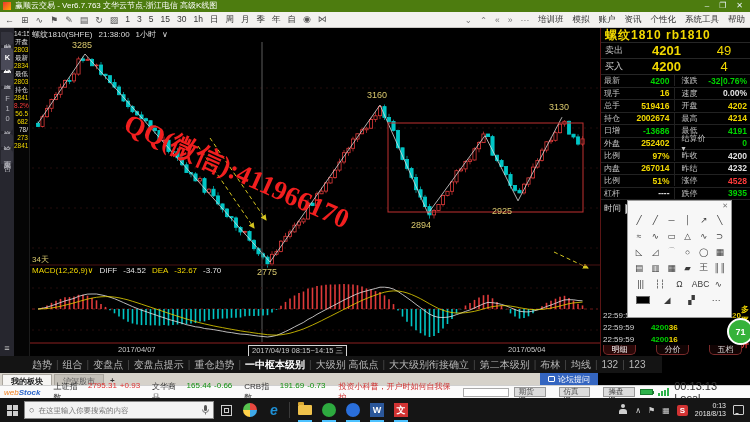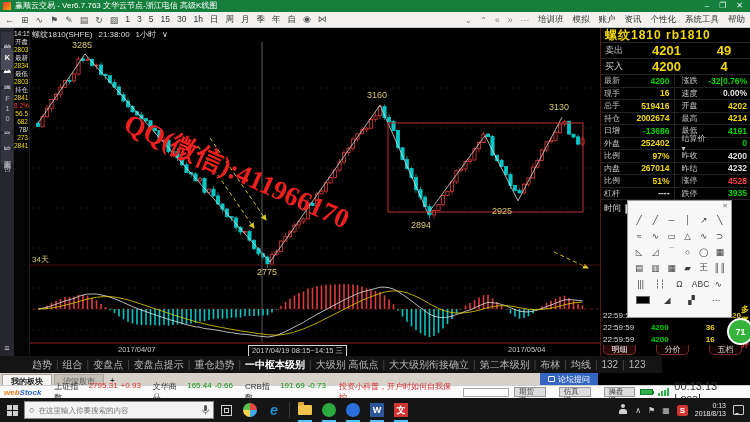--- a/index.html
+++ b/index.html
@@ -1,20 +1,20 @@
 <!DOCTYPE html>
 <html><head>
 <meta charset="utf-8">
 <style>
 *{margin:0;padding:0;box-sizing:border-box}
 body{background:#333}
 .screen{position:relative;width:750px;height:422px;overflow:hidden;background:#000;
   font-family:"Liberation Sans","DejaVu Sans",sans-serif;cursor:default}
 
-.titlebar{position:absolute;left:0;top:0;width:750px;height:12px;background:#15803d;color:#fff;
+.titlebar{position:absolute;left:0;top:0;width:750px;height:12px;background:#4d7c0f;color:#fff;
   font-size:8px;line-height:12px;display:flex;align-items:center;padding:0 3px}
 .appicon{width:8px;height:8px;background:linear-gradient(135deg,#e33,#fa0);margin-right:4px;flex:0 0 auto}
 .winctl{margin-left:auto;display:flex;gap:10px;padding-right:4px;color:#eaf2fb}
 
 .toolbar{position:absolute;left:0;top:12px;width:750px;height:16px;background:#f2f1ef;
   border-bottom:1px solid #c9c7c4;display:flex;align-items:center;font-size:8.5px;color:#333;padding:0 5px}
 .tbi{color:#555;margin-right:7px;font-size:9px}
 .period{margin-right:7px}
 .tbright{margin-left:auto;display:flex;align-items:center}
 .menuitem{margin-left:9px;color:#333}
@@ -34,35 +34,35 @@
 .macd-header{position:absolute;left:2px;top:238px;font-size:8px;z-index:5;display:flex;gap:6px}
 .date-axis{position:absolute;left:0;top:316px;width:570px;height:12px;font-size:7.5px;color:#c8c8c8;z-index:5}
 .date-axis span{position:absolute;top:1px}
 .datebox{border:1px solid #d5d5d5;padding:0 3px;background:#0a0a0a}
 
 .rightpanel{position:absolute;left:600px;top:28px;width:150px;height:328px;background:#000;border-left:1px solid #5a1515;font-size:8.5px}
 .qtitle{height:15px;line-height:15px;color:#f2d800;font-weight:bold;font-size:12px;padding-left:4px;border-bottom:1px solid #262626;letter-spacing:1px}
 .bigrow{height:16px;display:flex;align-items:center;border-bottom:1px solid #262626;padding:0 4px}
 .bigrow .lbl{width:26px;color:#c8c8c8;font-size:9px}
 .bigrow .prc{flex:1;text-align:center;color:#f2d800;font-weight:bold;font-size:13px}
-.bigrow .vol{width:44px;text-align:center;color:#f2d800;font-weight:bold;font-size:13px}
+.bigrow .vol{width:44px;text-align:center;color:#f2d800;font-weight:normal;font-size:13px}
 .qrow{height:12.5px;display:flex;align-items:center;border-bottom:1px solid #222;padding:0 3px}
 .qrow .l1{width:26px;color:#c4c4c4;font-size:8px}
 .qrow .v1{flex:1;text-align:right;font-weight:bold;font-size:8.5px}
 .qrow .l2{width:34px;color:#c4c4c4;font-size:8px;padding-left:7px;border-left:1px solid #222;margin-left:4px}
 .qrow .v2{flex:1;text-align:right;font-weight:bold;font-size:8.5px}
 .cy{color:#f2d800}.cg{color:#00d400}.cr{color:#ff3b3b}.cw{color:#e0e0e0}
 .timefilter{height:14px;display:flex;align-items:center;padding:0 3px;gap:4px;margin-top:2px}
 .timefilter .tl{color:#ddd;font-size:8.5px}
 .timefilter input{width:96px;height:10px;border:1px solid #888;background:#fff;font-size:7px}
 .tickrows{position:absolute;left:0;top:281px;width:150px}
 .tickrow{height:12px;display:flex;align-items:center;font-size:8px;font-weight:bold;padding:0 2px}
 .tickrow .tt{width:40px;color:#d8d8d8;font-weight:normal}
 .tickrow .tp{width:30px;text-align:right;color:#00d400}
-.tickrow .tv{width:49px;text-align:right;color:#f2d800}
+.tickrow .tv{width:49px;text-align:left;color:#f2d800}
 .tickrow .td{width:28px;text-align:right;color:#f2d800}
 .tickrow .tf{flex:1;text-align:right}
 .ticktabs{position:absolute;left:2px;top:317px;display:flex;gap:20px}
 .ticktab{width:33px;text-align:center;font-size:8px;color:#ddd;border:1px solid #7a2a2a;border-top:none;
   border-radius:0 0 5px 5px;height:10px;line-height:9px;background:#120404}
 .ticktab.active{color:#fff;background:#2a0808}
 
 .palette{position:absolute;left:627px;top:200px;width:105px;height:118px;background:#f7f7f7;border:1px solid #9a9a9a;
   box-shadow:1px 2px 4px rgba(0,0,0,.6);z-index:20;font-size:8px;color:#444}
 .palhead{height:11px;text-align:right;padding:1px 3px 0 0;color:#777;font-size:7px}
@@ -79,21 +79,21 @@
 
 .subtabs{position:absolute;left:0;top:373px;width:598px;height:12px;background:#d6d2ca;display:flex;align-items:flex-end;font-size:8px}
 .subtab{padding:1px 8px;color:#555;background:#c4c0b8;border:1px solid #a9a59d;border-bottom:none;margin-left:2px;height:11px}
 .subtab.active{background:#f6f5f3;color:#222;font-weight:bold}
 .plustab{padding:0 6px;color:#333;font-weight:bold}
 .forumbtn{margin-left:auto;height:12px;background:#3465c0;color:#fff;font-size:8px;display:flex;align-items:center;gap:3px;padding:0 8px}
 .forumbtn .fbicon{width:7px;height:6px;border:1px solid #fff;border-radius:1px}
 
 .tickerbar{position:absolute;left:0;top:385px;width:750px;height:13px;background:#fafafa;border-top:1px solid #cfcfcf;
   display:flex;align-items:center;font-size:8px;color:#333;padding:0 4px;gap:5px}
-.logo-web{color:#f08020;font-weight:bold;font-style:italic}
+.logo-web{color:#f08020;font-weight:normal;font-style:italic}
 .logo-stock{color:#2a64c8;font-weight:bold;font-style:italic}
 .idx{display:flex;gap:3px}
 .idx .nm{color:#333}
 .notice{color:#d03030;margin-left:8px}
 .tkinput{width:46px;height:9px;border:1px solid #aaa;background:#fff}
 .tkbtn{background:#dcdcdc;border:1px solid #999;color:#444;font-size:7.5px;height:10px;line-height:8px;padding:0 4px}
 .battery{width:13px;height:6px;background:#2db24a;border:1px solid #1a7a30;position:relative}
 .battery:after{content:"";position:absolute;right:-2px;top:1px;width:2px;height:3px;background:#1a7a30}
 .sigbars{display:flex;align-items:flex-end;gap:1px;height:8px}
 .sigbars i{width:2px;background:#2db24a;display:block}
@@ -584,20 +584,28 @@
           <line x1="530" x2="530" y1="281" y2="268.8" stroke="#e03a3a" stroke-width="1.6"></line>
           <line x1="534.5" x2="534.5" y1="281" y2="267.8" stroke="#e03a3a" stroke-width="1.6"></line>
           <line x1="539" x2="539" y1="281" y2="270.0" stroke="#e03a3a" stroke-width="1.6"></line>
           <line x1="543.5" x2="543.5" y1="281" y2="272.5" stroke="#e03a3a" stroke-width="1.6"></line>
           <line x1="548" x2="548" y1="281" y2="275.7" stroke="#e03a3a" stroke-width="1.6"></line>
           <line x1="552.5" x2="552.5" y1="281" y2="277.4" stroke="#e03a3a" stroke-width="1.6"></line>
           <polyline points="8,281.0 12.5,280.3 17,279.2 21.5,277.7 26,276.2 30.5,274.5 35,272.9 39.5,271.7 44,270.4 48.5,268.4 53,267.1 57.5,266.1 62,266.0 66.5,266.0 71,266.9 75.5,267.8 80,269.2 84.5,270.7 89,272.6 93.5,274.6 98,276.6 102.5,278.6 107,280.4 111.5,282.2 116,283.6 120.5,285.3 125,286.7 129.5,288.4 134,289.7 138.5,291.4 143,292.6 147.5,293.9 152,295.2 156.5,296.7 161,297.7 165.5,298.8 170,299.3 174.5,300.5 179,301.0 183.5,301.6 188,302.4 192.5,303.2 197,304.1 201.5,304.6 206,305.4 210.5,306.1 215,306.3 219.5,306.8 224,307.5 228.5,308.1 233,308.5 237.5,309.0 242,308.4 246.5,307.4 251,305.6 255.5,303.5 260,301.3 264.5,298.9 269,296.6 273.5,294.4 278,291.4 282.5,289.1 287,286.3 291.5,283.9 296,281.5 300.5,279.1 305,276.8 309.5,274.4 314,272.0 318.5,269.9 323,267.7 327.5,265.7 332,264.1 336.5,262.9 341,261.6 345.5,260.5 350,259.2 354.5,259.2 359,259.7 363.5,261.1 368,263.5 372.5,266.5 377,269.7 381.5,272.9 386,276.4 390.5,279.7 395,283.0 399.5,286.1 404,288.2 408.5,289.3 413,289.5 417.5,289.2 422,288.2 426.5,286.6 431,285.1 435.5,283.4 440,281.9 444.5,279.9 449,277.9 453.5,275.8 458,274.4 462.5,274.7 467,275.3 471.5,276.4 476,277.8 480.5,279.7 485,281.6 489.5,283.2 494,283.8 498.5,283.9 503,283.1 507.5,282.0 512,280.4 516.5,278.5 521,277.0 525.5,275.3 530,273.4 534.5,271.9 539,271.7 543.5,271.8 548,272.5 552.5,272.8" fill="none" stroke="#e8e8e8" stroke-width="0.8"></polyline>
           <polyline points="8,281.0 12.5,280.9 17,280.5 21.5,280.0 26,279.2 30.5,278.3 35,277.2 39.5,276.1 44,274.9 48.5,273.6 53,272.3 57.5,271.1 62,270.1 66.5,269.3 71,268.8 75.5,268.6 80,268.7 84.5,269.1 89,269.8 93.5,270.8 98,271.9 102.5,273.3 107,274.7 111.5,276.2 116,277.7 120.5,279.2 125,280.7 129.5,282.2 134,283.7 138.5,285.3 143,286.7 147.5,288.2 152,289.6 156.5,291.0 161,292.3 165.5,293.6 170,294.8 174.5,295.9 179,296.9 183.5,297.9 188,298.8 192.5,299.6 197,300.5 201.5,301.3 206,302.1 210.5,302.9 215,303.6 219.5,304.2 224,304.9 228.5,305.5 233,306.1 237.5,306.7 242,307.0 246.5,307.1 251,306.8 255.5,306.1 260,305.2 264.5,303.9 269,302.5 273.5,300.9 278,299.0 282.5,297.0 287,294.9 291.5,292.7 296,290.4 300.5,288.2 305,285.9 309.5,283.6 314,281.3 318.5,279.0 323,276.7 327.5,274.5 332,272.4 336.5,270.5 341,268.7 345.5,267.1 350,265.5 354.5,264.2 359,263.3 363.5,262.9 368,263.0 372.5,263.7 377,264.9 381.5,266.5 386,268.5 390.5,270.7 395,273.2 399.5,275.8 404,278.2 408.5,280.5 413,282.3 417.5,283.6 422,284.6 426.5,285.0 431,285.0 435.5,284.7 440,284.1 444.5,283.3 449,282.2 453.5,280.9 458,279.6 462.5,278.6 467,278.0 471.5,277.6 476,277.7 480.5,278.1 485,278.8 489.5,279.7 494,280.5 498.5,281.2 503,281.6 507.5,281.6 512,281.4 516.5,280.8 521,280.1 525.5,279.1 530,278.0 534.5,276.8 539,275.7 543.5,274.9 548,274.5 552.5,274.1" fill="none" stroke="#e8d400" stroke-width="0.8"></polyline>
         </g>
       </svg>
+    <div class="macd-header">
+      <span class="cy">MACD(12,26,9)∨</span>
+      <span class="cw">DIFF</span>
+      <span class="cw">-34.52</span>
+      <span class="cy">DEA</span>
+      <span class="cy">-32.67</span>
+      <span class="cw">-3.70</span>
+    </div>
     <div class="date-axis">
       <span style="left:88px">2017/04/07</span>
       <span class="datebox" style="left:218px">2017/04/19 08:15~14:15 三</span>
       <span style="left:478px">2017/05/04</span>
     </div>
   </div>
 
   <div class="rightpanel">
     <div class="qtitle">螺纹1810  rb1810</div>
     <div class="bigrow">

